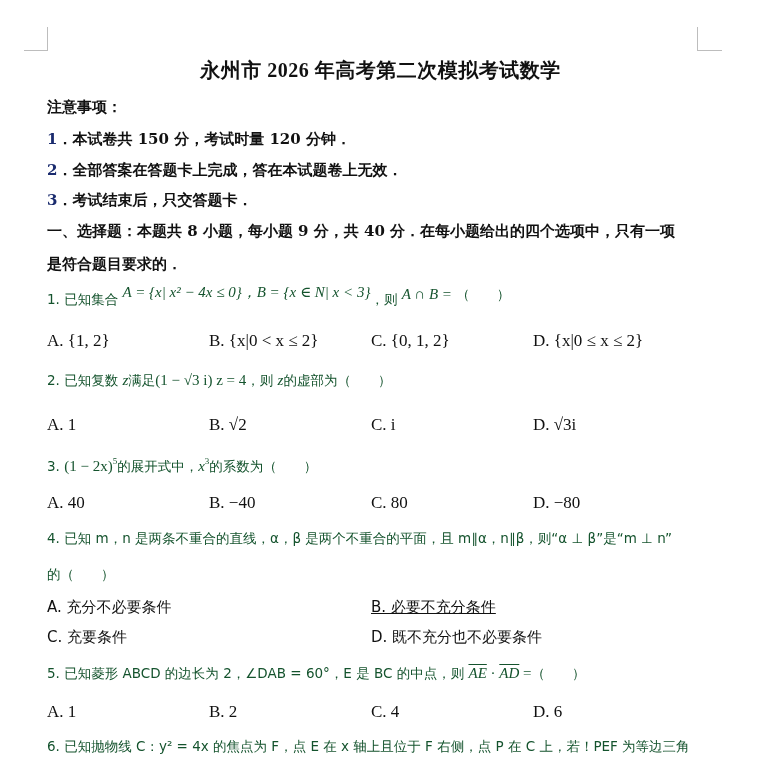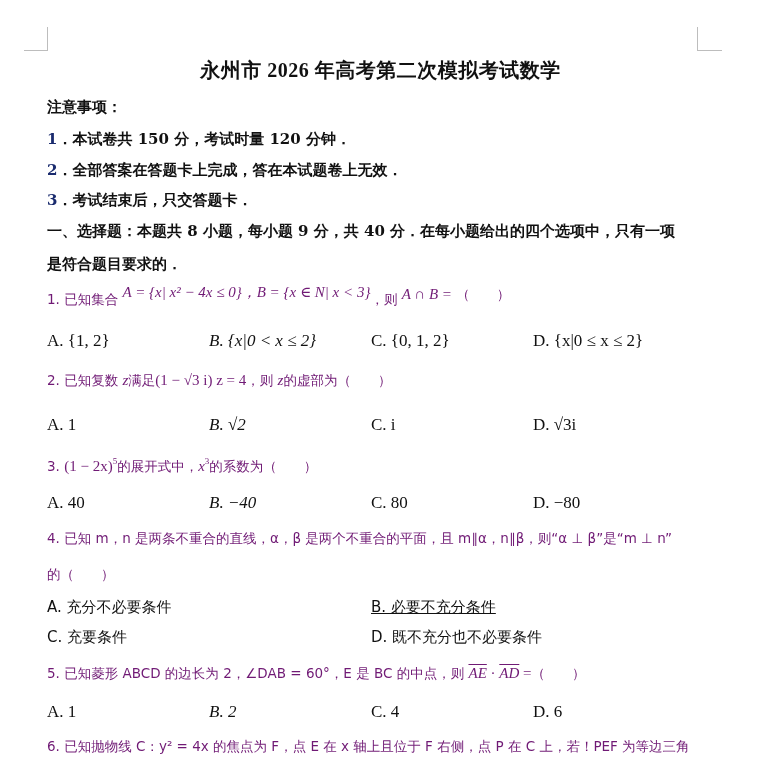--- a/index.html
+++ b/index.html
@@ -20,26 +20,26 @@
   .line { position: absolute; left: 47px; white-space: nowrap; }
   .bold { font-weight: bold; font-family: "DejaVu Serif", serif; font-size: 15px; }
   .notes-head { top: 98px; }
   .note1 { top: 130px; }
   .note2 { top: 161px; }
   .note3 { top: 191px; }
   .sec1 { top: 222px; }
   .sec2 { top: 255px; }
   .num-accent { color: #1a2b6e; }
 
-  .q { font-family: "DejaVu Sans", "Liberation Sans", sans-serif; font-size: 13.5px; color: #701a75; }
+  .q { font-family: "DejaVu Sans", "Liberation Sans", sans-serif; font-size: 13.5px; color: #14532d; }
   .math { font-family: "Liberation Serif", "DejaVu Serif", serif; font-size: 15px; }
   .it { font-style: italic; }
   .opt { position: absolute; white-space: nowrap; font-family: "Liberation Serif", "DejaVu Serif", serif; font-size: 17px; }
   .optA { left: 47px; }
-  .optB { left: 209px; font-style: italic; }
+  .optB { left: 209px; }
   .optC { left: 371px; }
   .optD { left: 533px; }
   .optB2 { left: 371px; }
   sup { font-size: 9px; vertical-align: 7px; }
   .cn { font-family: "DejaVu Sans", "Liberation Sans", sans-serif; font-size: 15px; }
   .ov { text-decoration: overline; }
 </style>
 </head>
 <body>
 

